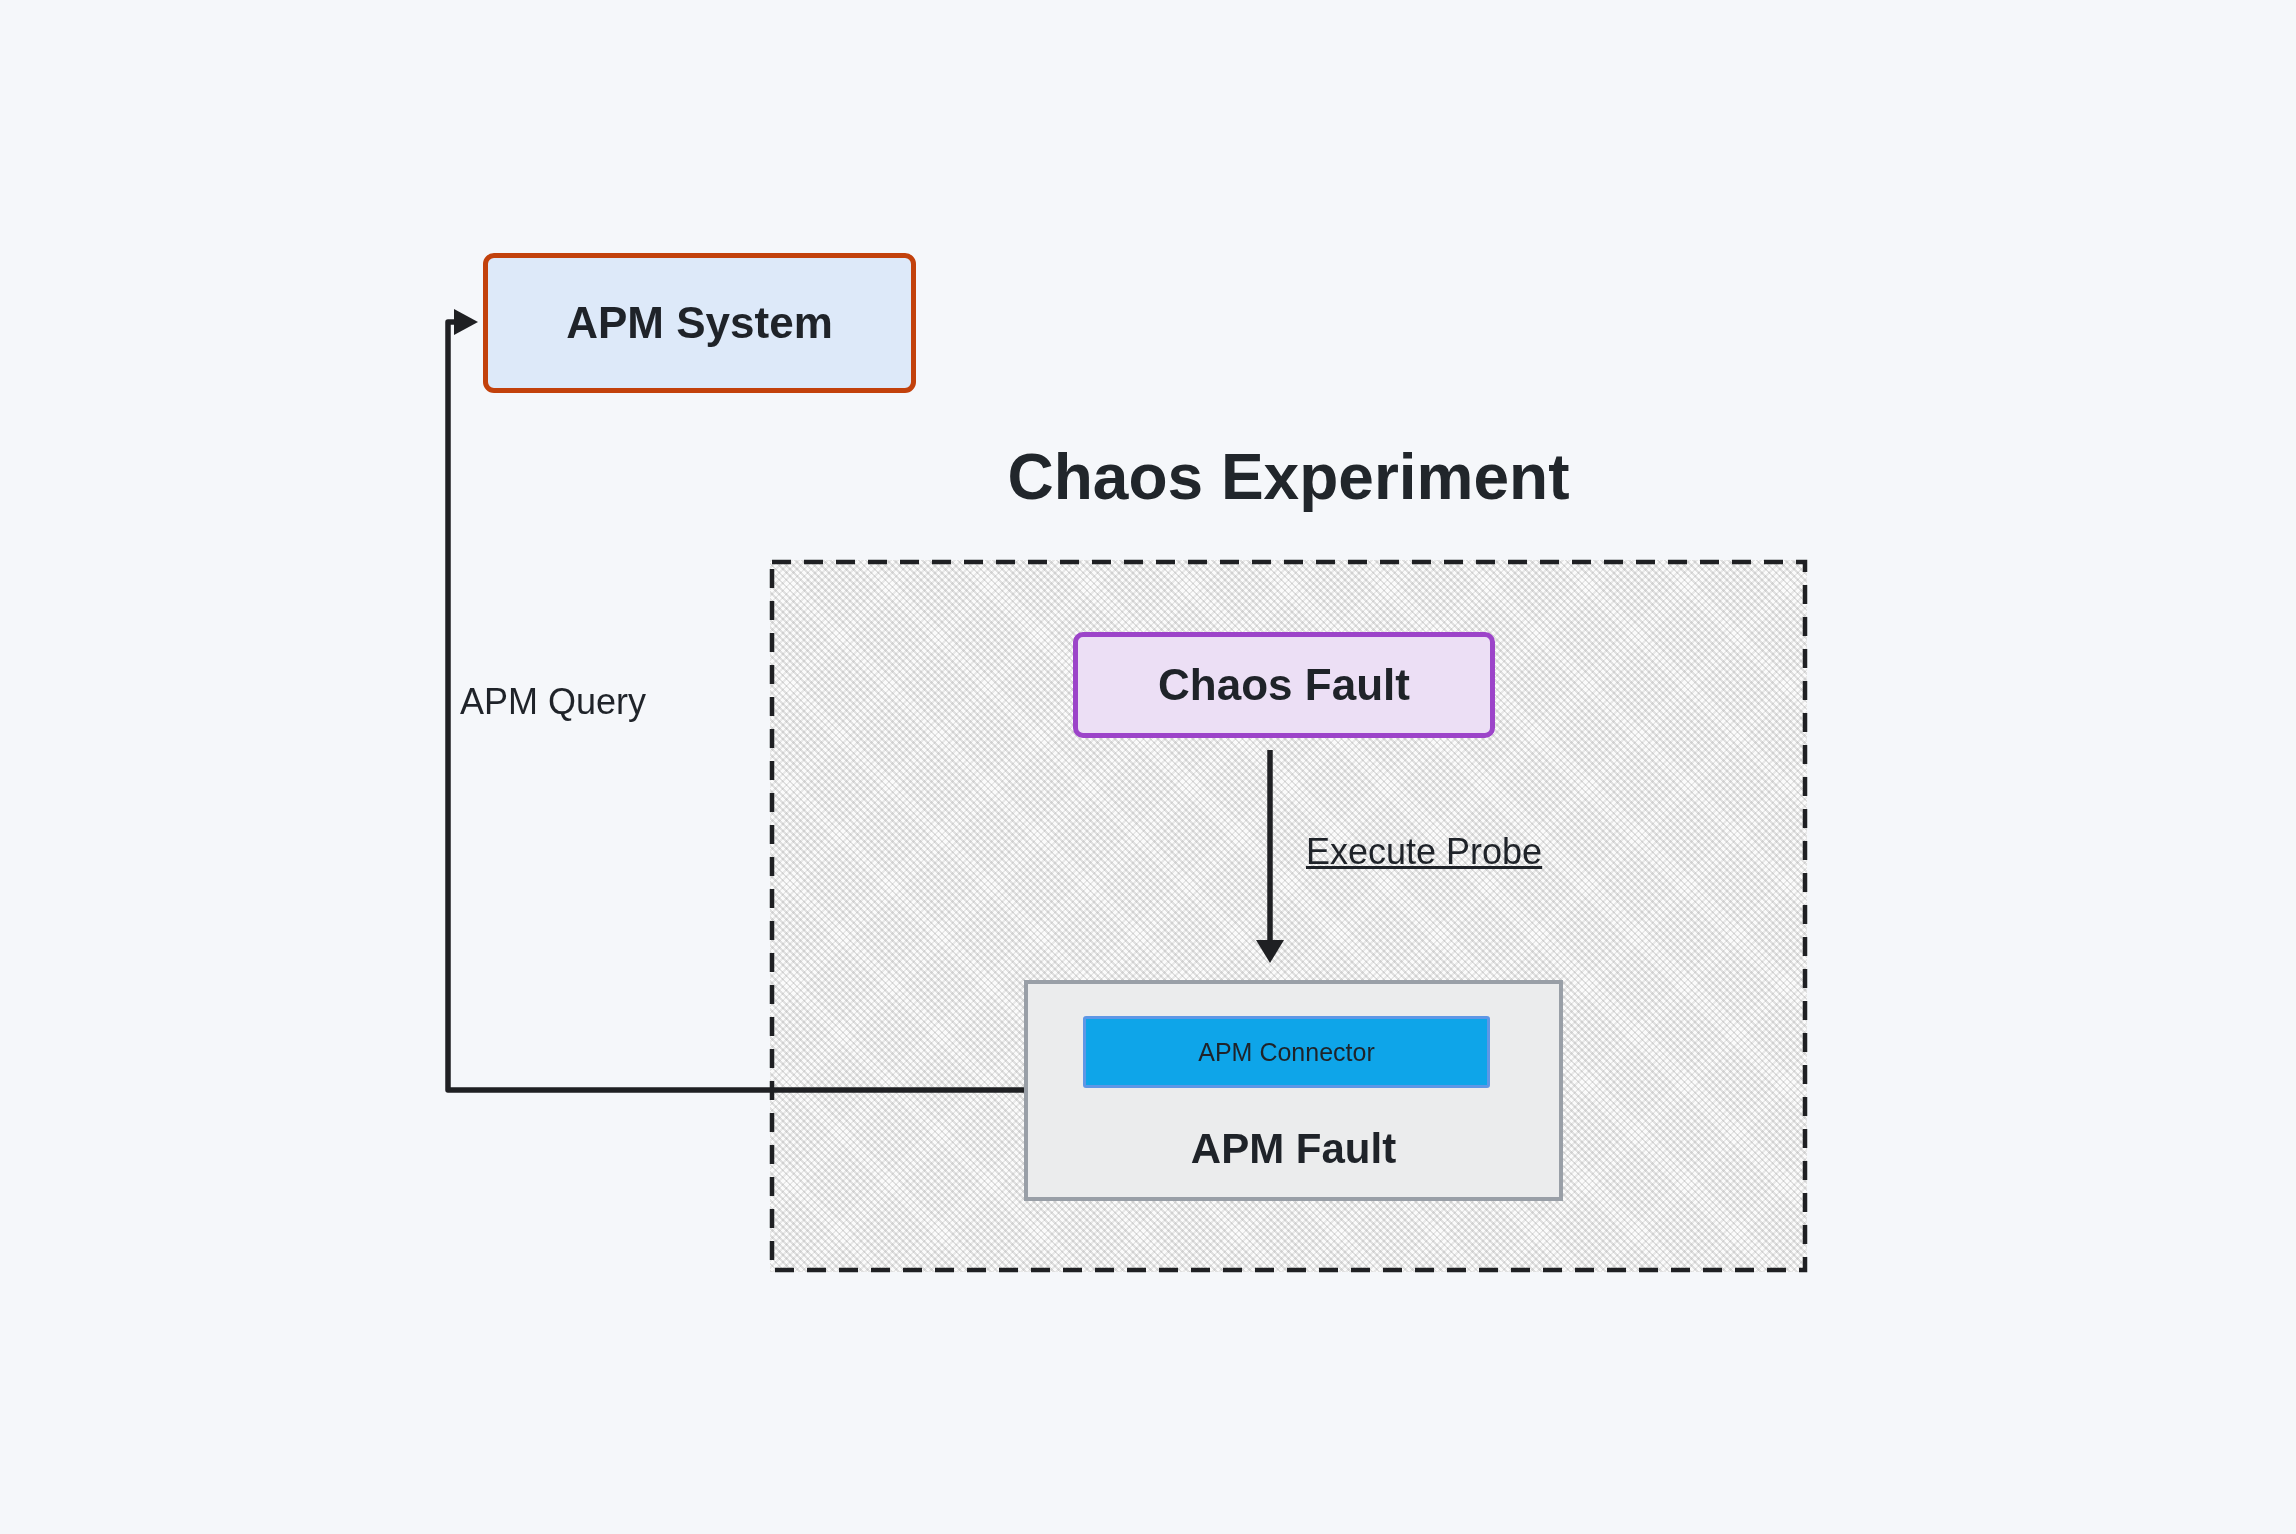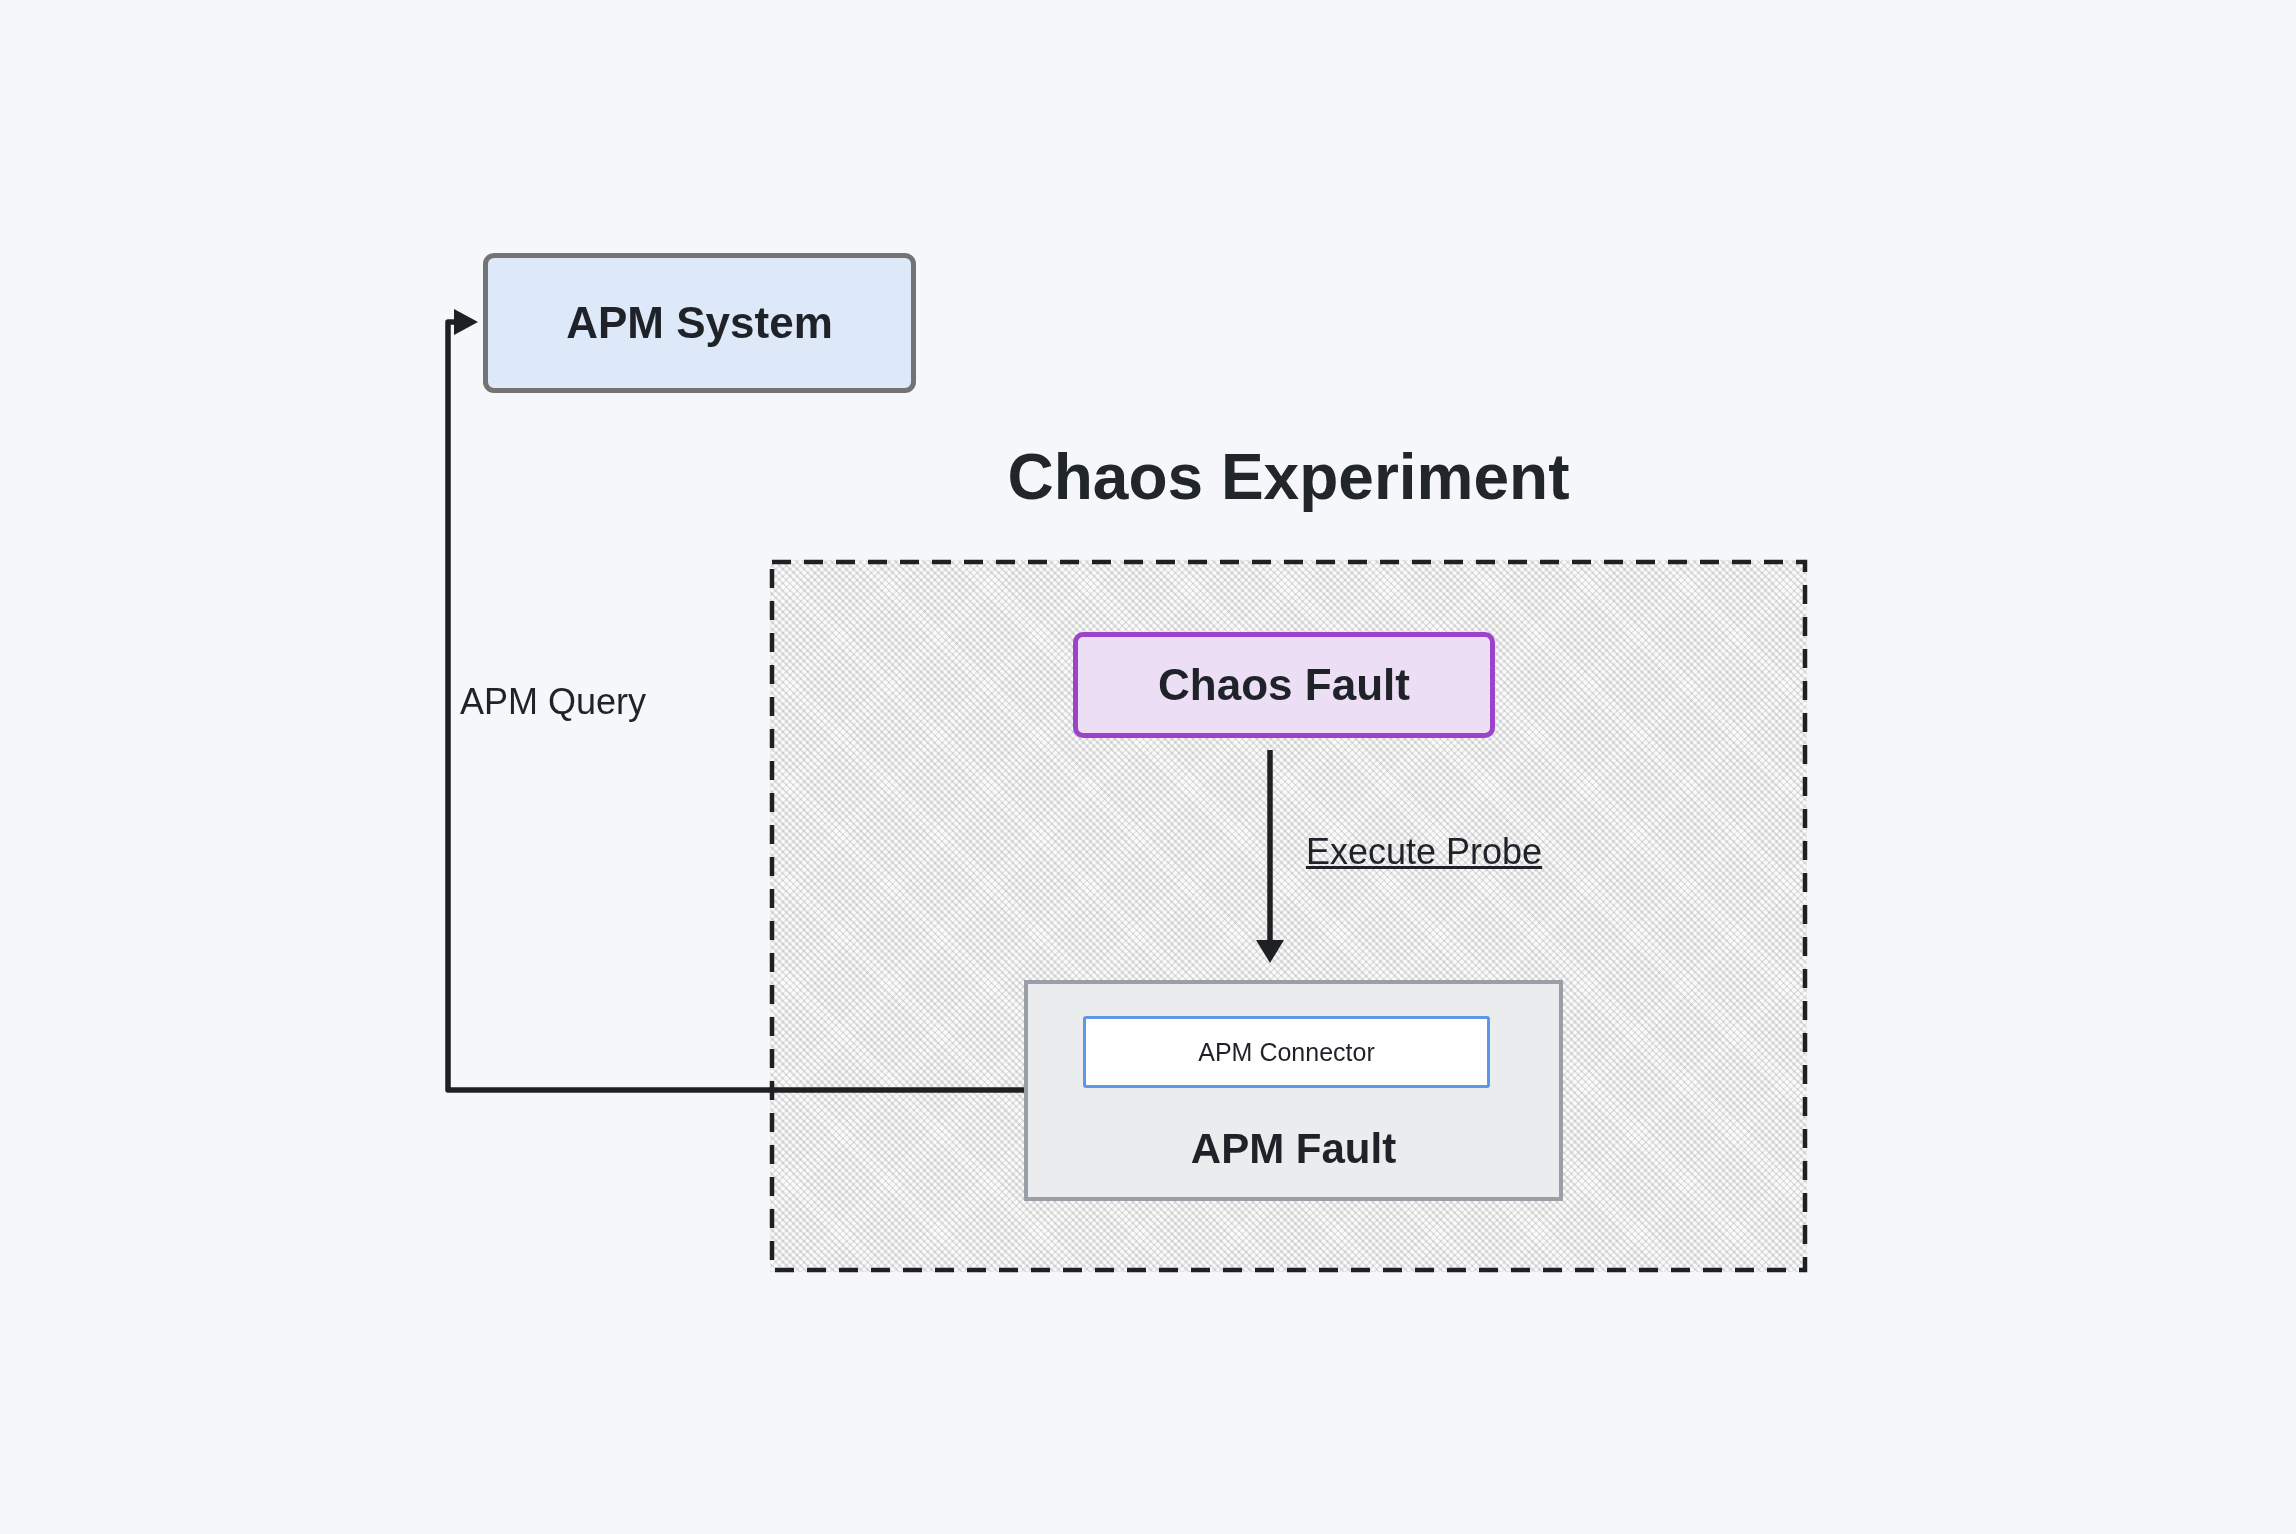--- a/index.html
+++ b/index.html
@@ -39,21 +39,21 @@
     position: absolute;
     display: flex;
     align-items: center;
     justify-content: center;
     text-align: center;
   }
   .node-apm-system {
     left: 483px; top: 253px;
     width: 433px; height: 140px;
     background: #dde9f9;
-    border: 5px solid #737373;
+    border: 5px solid #c2410c;
     border-radius: 11px;
     font-size: 44px;
     font-weight: 600;
   }
   .node-chaos-fault {
     left: 1073px; top: 632px;
     width: 422px; height: 106px;
     background: #ecdff5;
     border: 5px solid #9c44c9;
     border-radius: 10px;
@@ -64,21 +64,21 @@
     left: 1024px; top: 980px;
     width: 539px; height: 221px;
     background: #ebeced;
     border: 4px solid #999fa7;
     border-radius: 0;
   }
   .node-apm-connector {
     position: absolute;
     left: 55px; top: 32px;           
     width: 407px; height: 72px;
-    background: #ffffff;
+    background: #0ea5e9;
     border: 3px solid #5e97e6;
     border-radius: 3px;
     display: flex;
     align-items: center;
     justify-content: center;
     font-size: 25px;
     font-weight: 500;
   }
   .apm-probe-label {
     position: absolute;

